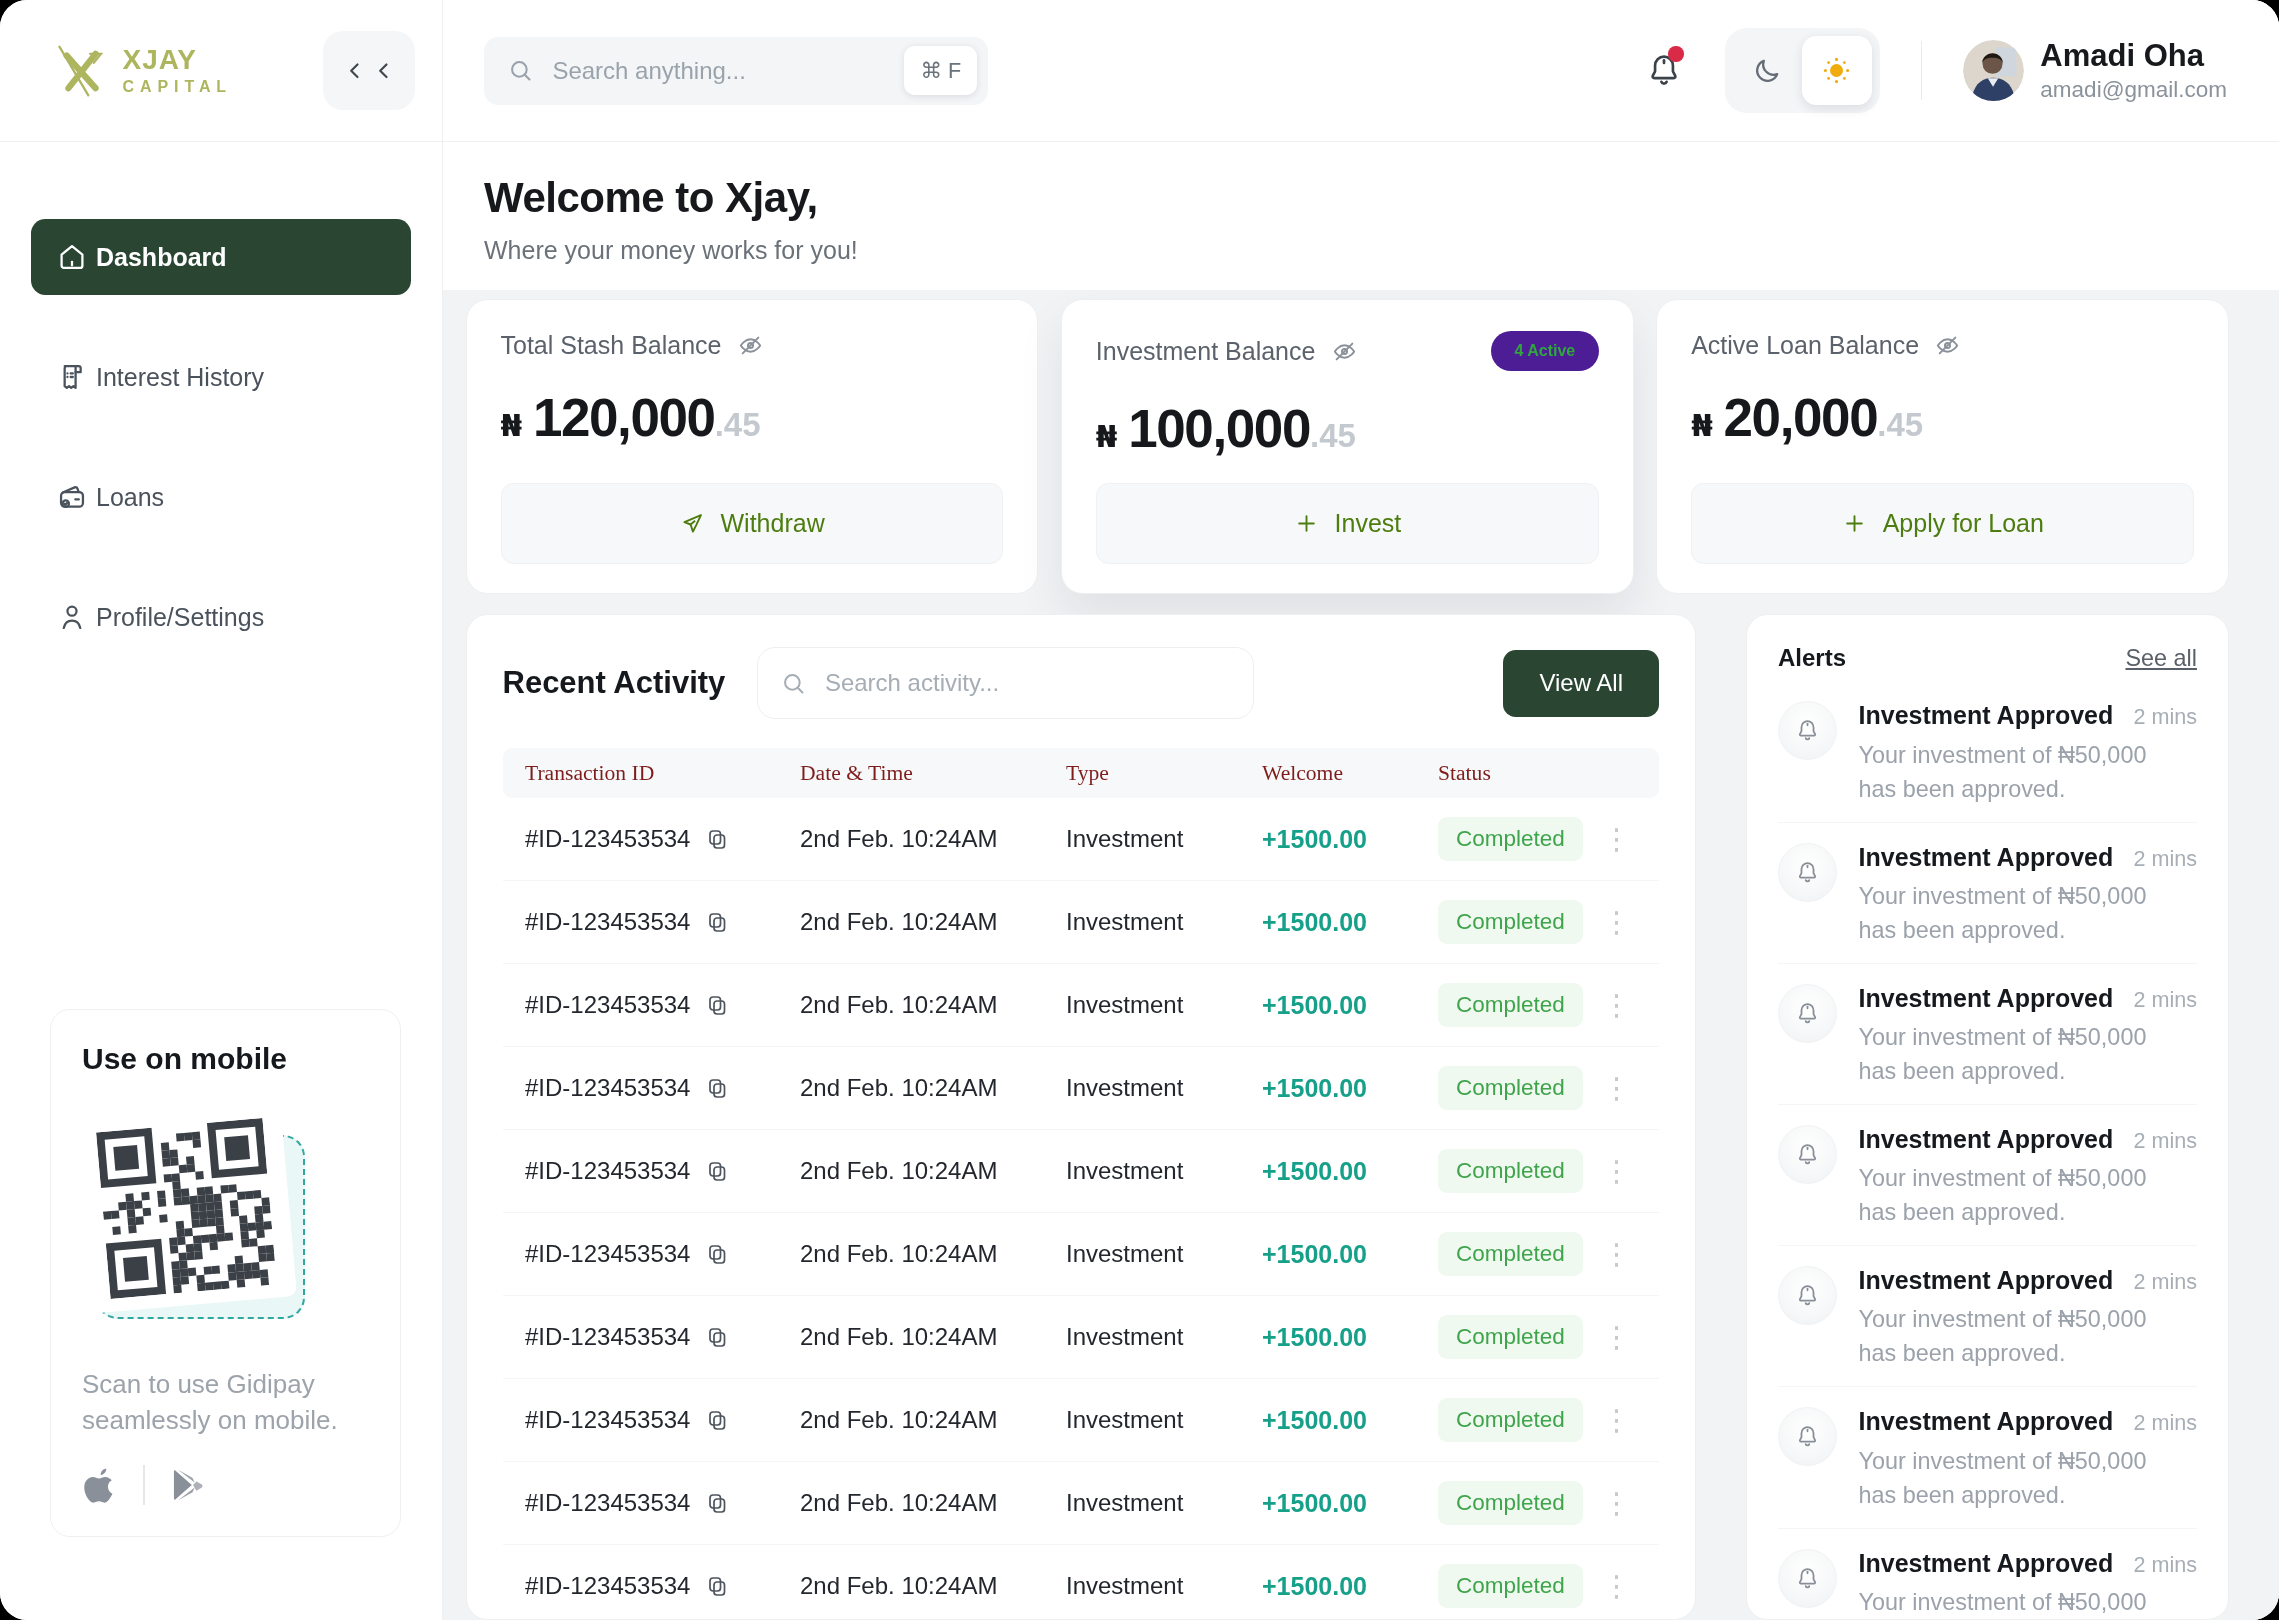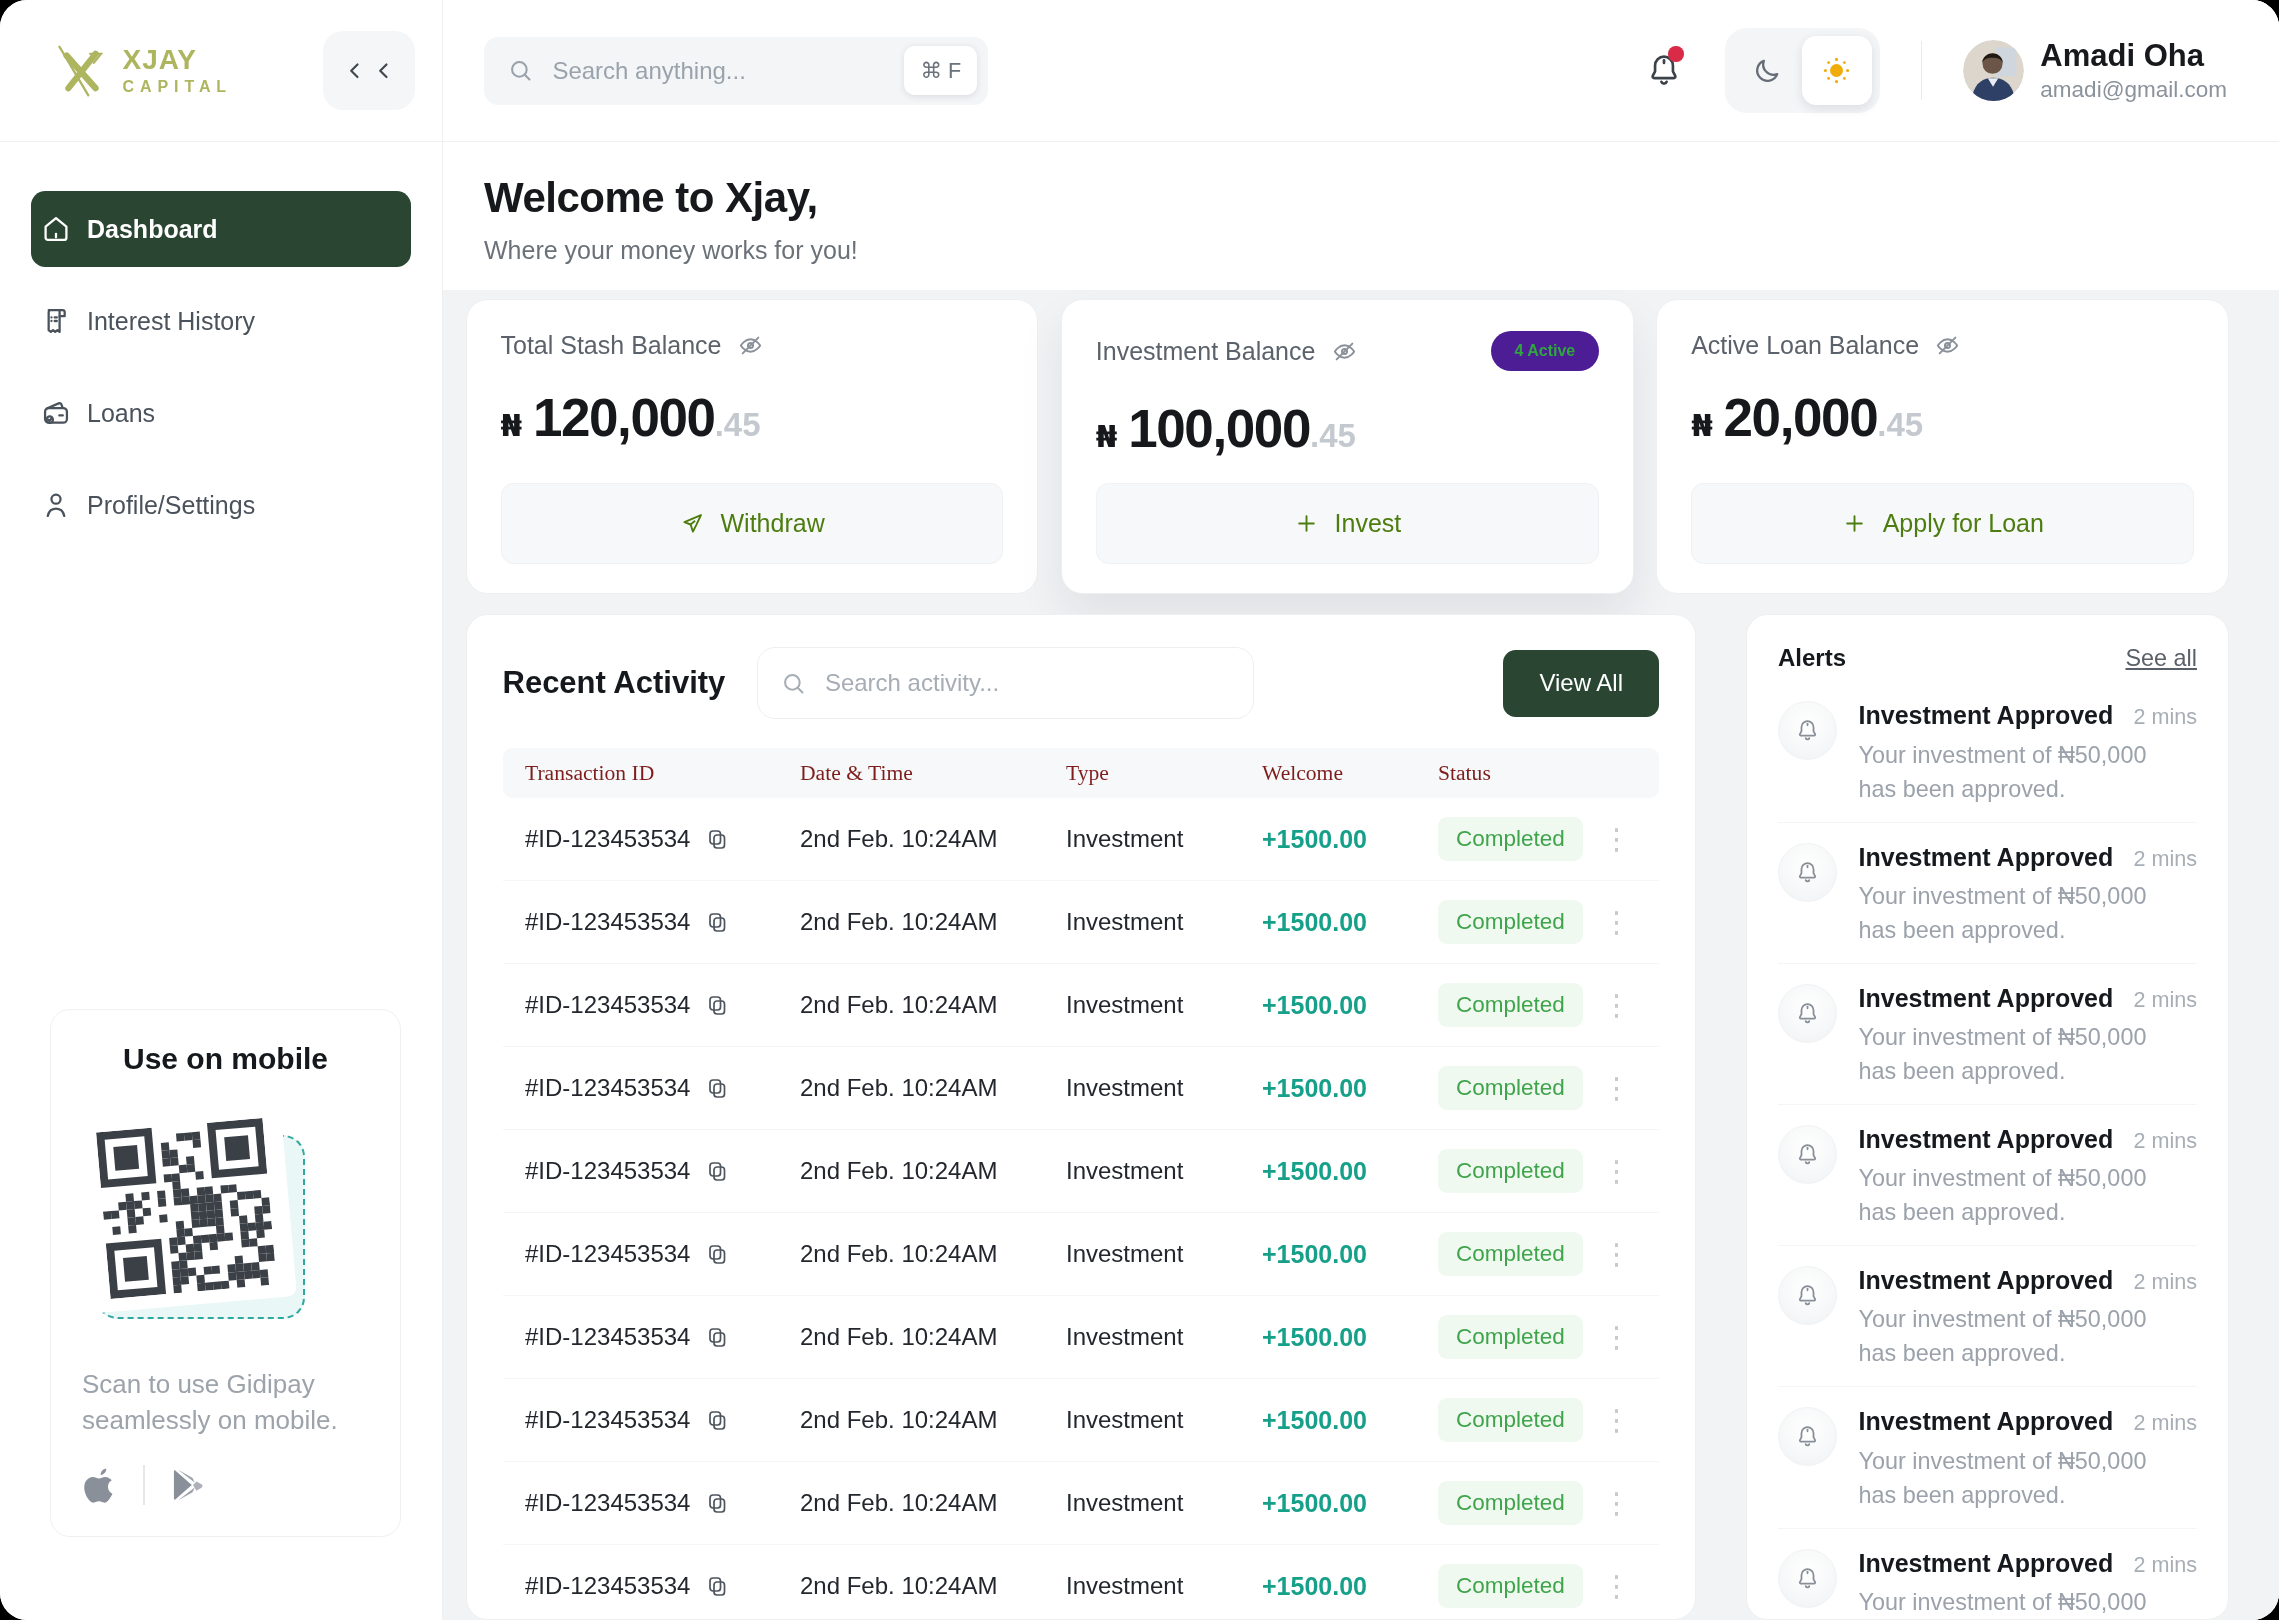--- a/index.html
+++ b/index.html
@@ -12,27 +12,27 @@
   .side-top{height:142px;flex:none;display:flex;align-items:center;padding:0 27px 0 54px;border-bottom:1.8px solid #EEF0F2;}
   .logo{display:flex;align-items:center;gap:12.6px;}
   .logo-mark{width:56px;height:56px;color:#AEB55F;}
   .logo-text{display:flex;flex-direction:column;line-height:1;}
   .logo-top{font-size:28px;font-weight:800;color:#AEB55F;letter-spacing:0.9px;}
   .logo-bottom{font-size:16px;font-weight:600;color:#AEB55F;letter-spacing:5.9px;margin-top:5.4px;}
   .collapse-btn{margin-left:auto;width:92px;height:79px;border-radius:20px;background:#F4F6F8;display:flex;align-items:center;justify-content:center;gap:7.2px;color:#41474F;cursor:pointer;}
   .collapse-btn svg{width:21.6px;height:21.6px;}
 
   .nav{padding:49px 31px 0;display:flex;flex-direction:column;gap:16px;}
-  .nav-item{height:76px;flex:none;display:flex;align-items:center;gap:15px;padding:0 9px;border-radius:14.4px;color:#4A525C;font-size:25px;cursor:pointer;}
+  .nav-item{height:76px;flex:none;display:flex;align-items:center;gap:8px;padding:0 25px;border-radius:14.4px;color:#4A525C;font-size:25px;cursor:pointer;margin-top:28px;}
   .nav-item svg{width:32px;height:32px;flex:none;}
   .nav-item.active{background:#2A4633;color:#fff;font-weight:600;}
   .nav-item.subtle{background:#FBFBFC;}
 
   .mobile-card{margin:auto 41px 83px 50px;border:1.8px solid #EEF0F2;border-radius:20px;padding:32px 31px 31px;background:#fff;}
-  .mobile-title{font-size:30px;font-weight:700;color:#15181C;text-align:center;}
+  .mobile-title{font-size:30px;font-weight:700;color:#15181C;}
   .qr-zone{position:relative;width:234px;height:223px;margin:36px 0 31px 1.8px;}
   .qr-dash{position:absolute;left:12.6px;top:23.4px;width:209px;height:184px;border:2.7px dashed #2FA9A0;border-radius:21.6px;background:#E9F7F6;}
   .qr-card{position:absolute;left:0;top:0;width:205px;height:193px;background:#fff;border-radius:9px;transform:rotate(-5deg);display:flex;align-items:center;justify-content:center;}
   .qr-card svg{width:167px;height:167px;fill:#3B4047;}
   .mobile-caption{font-size:26px;line-height:36px;color:#9CA3AB;}
   .store-row{display:flex;align-items:center;gap:23.4px;margin-top:27px;color:#8A9099;}
   .store-row svg{width:38px;height:38px;}
   .store-div{width:1.8px;height:40px;background:#E5E8EB;}
 
   

